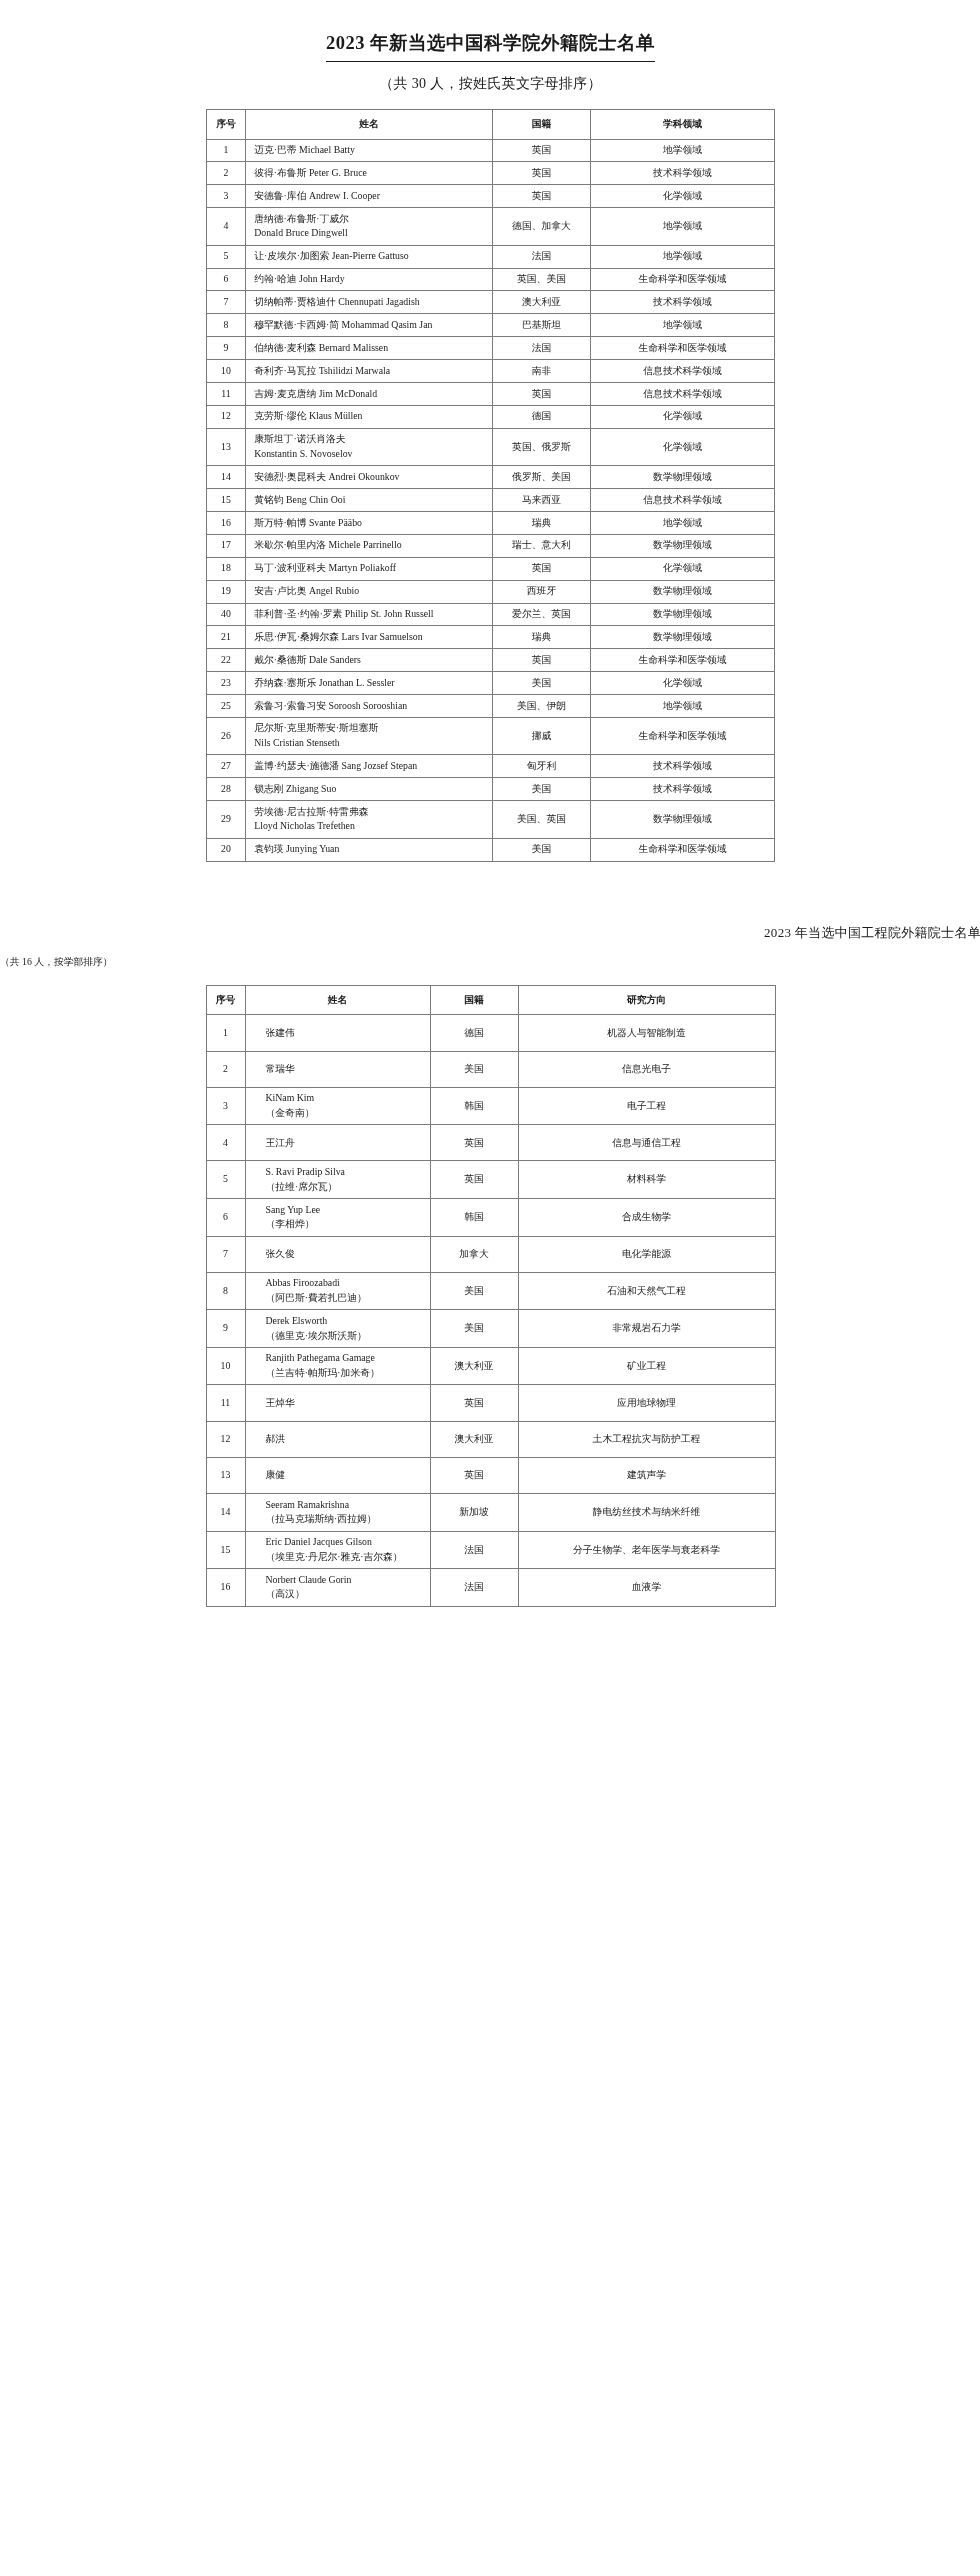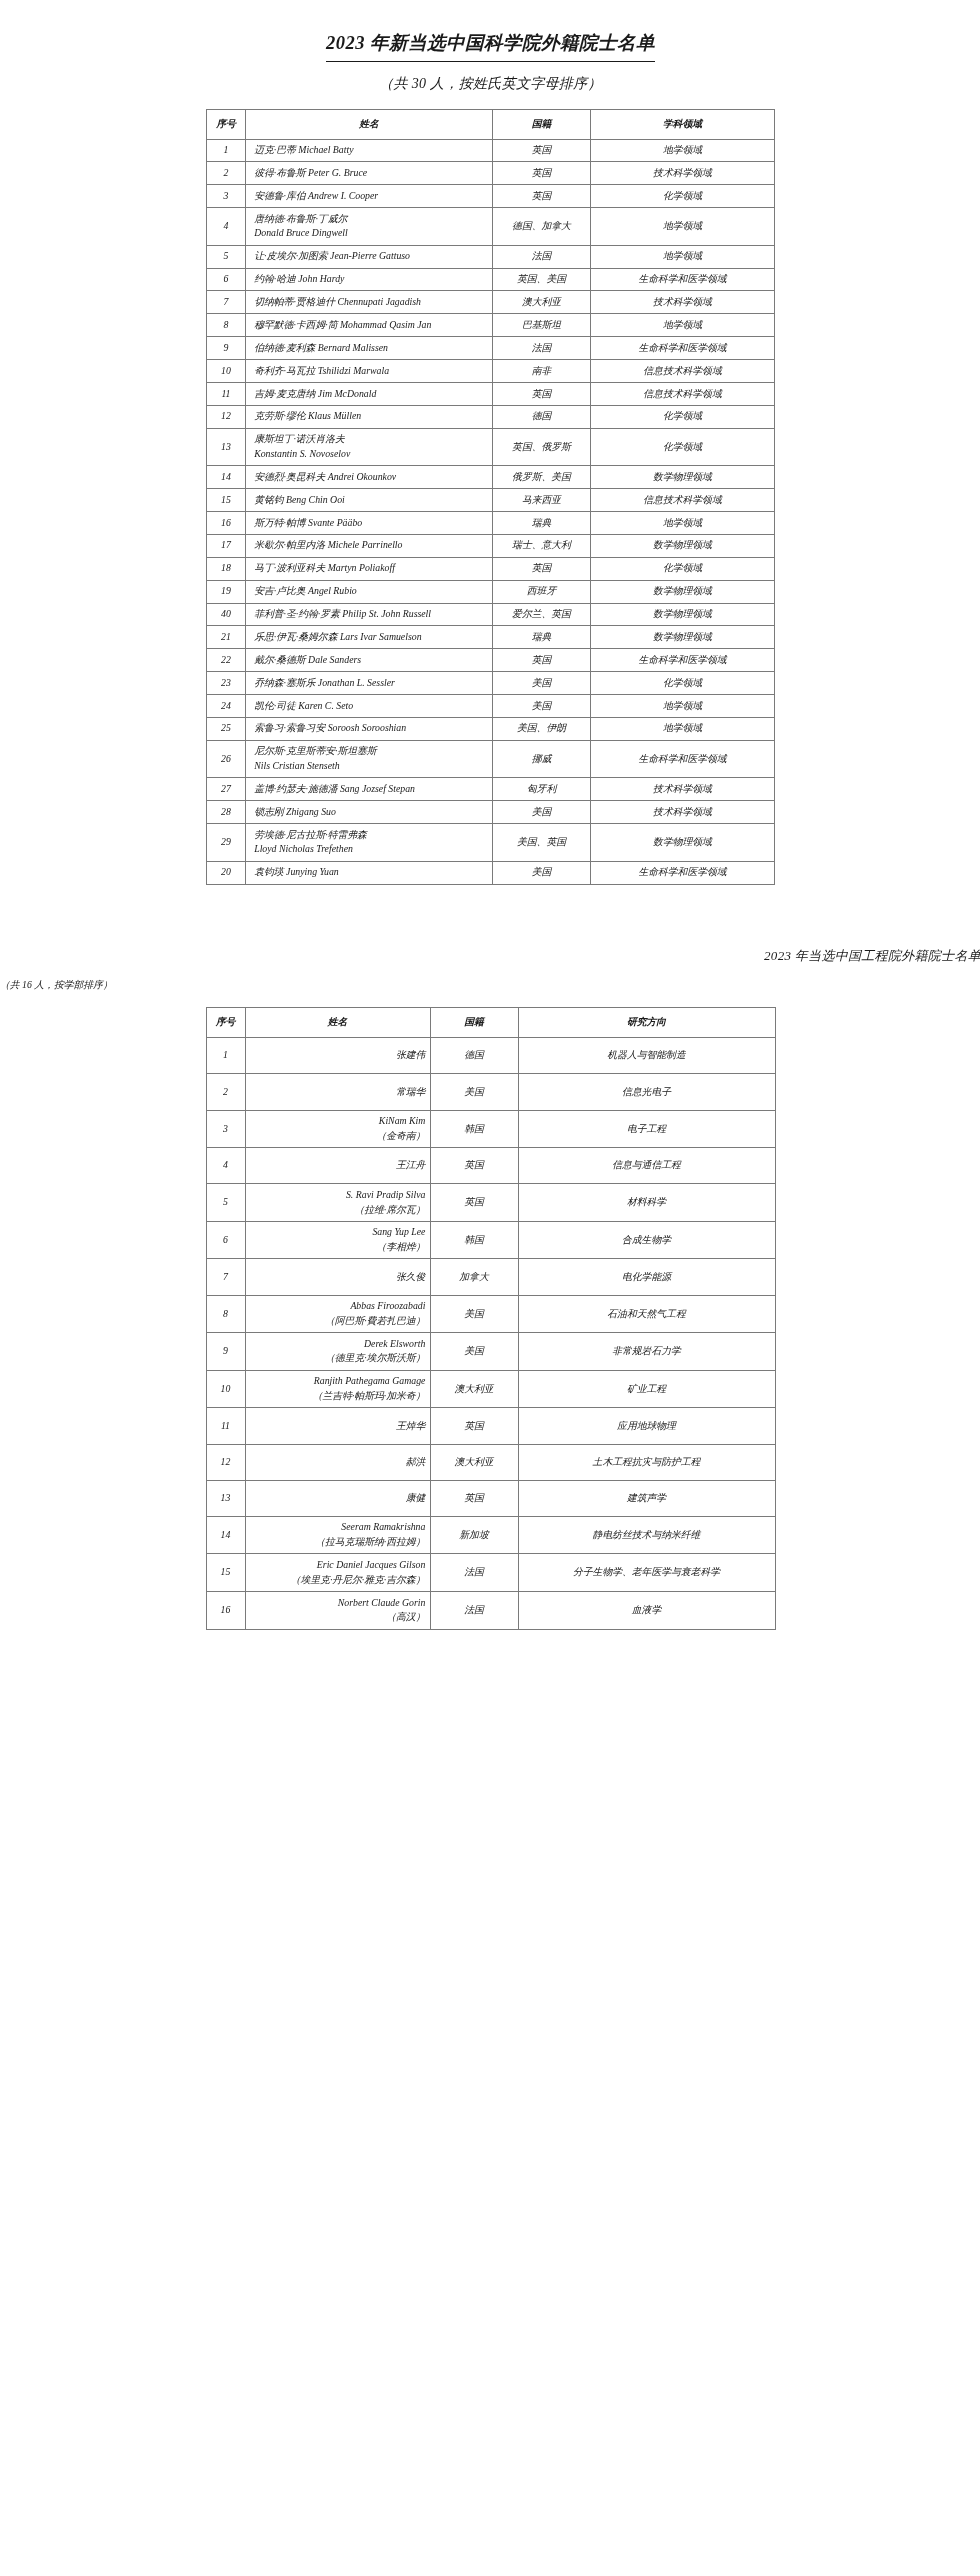--- a/index.html
+++ b/index.html
@@ -13,21 +13,20 @@
     color: #1a1a1a;
     -webkit-font-smoothing: antialiased;
   }
   .page {
     width: 981px;
     box-sizing: border-box;
     padding: 30px 0 20.6px 0;
   }
   .section {
     width: 100%;
-    font-style: italic;
   }
   .doc-title {
     text-align: center;
     font-size: 18.5px;
     font-weight: bold;
     letter-spacing: 0.5px;
     margin: 0 0 5.2px 0;
     line-height: 1.5;
   }
   .doc-title .underline {
@@ -76,22 +75,22 @@
 
   table.roster.t2 col.c1 { width: 39px; }
   table.roster.t2 col.c2 { width: 185px; }
   table.roster.t2 col.c3 { width: 88px; }
   table.roster.t2 col.c4 { width: 257px; }
 
   table.roster.t2 td {
     height: 28px;
   }
   table.roster.t2 td.name {
-    text-align: right;
-    padding-left: 13px;
+    text-align: left;
+    padding-left: 20px;
   }
   .name-line {
     display: block;
   }
   .name-sub {
     display: block;
   }
   .spacer-between {
     height: 62px;
   }
@@ -314,28 +313,20 @@
         </tr>
         <tr>
           <td class="num">23</td>
           <td class="name">
               <span class="name-line">乔纳森·塞斯乐  Jonathan L. Sessler</span>
             </td>
           <td>美国</td>
           <td>化学领域</td>
         </tr>
         <tr>
-          <td class="num">24</td>
-          <td class="name">
-              <span class="name-line">凯伦·司徒  Karen C. Seto</span>
-            </td>
-          <td>美国</td>
-          <td>地学领域</td>
-        </tr>
-        <tr>
           <td class="num">25</td>
           <td class="name">
               <span class="name-line">索鲁习·索鲁习安  Soroosh Sorooshian</span>
             </td>
           <td>美国、伊朗</td>
           <td>地学领域</td>
         </tr>
         <tr>
           <td class="num">26</td>
           <td class="name">

